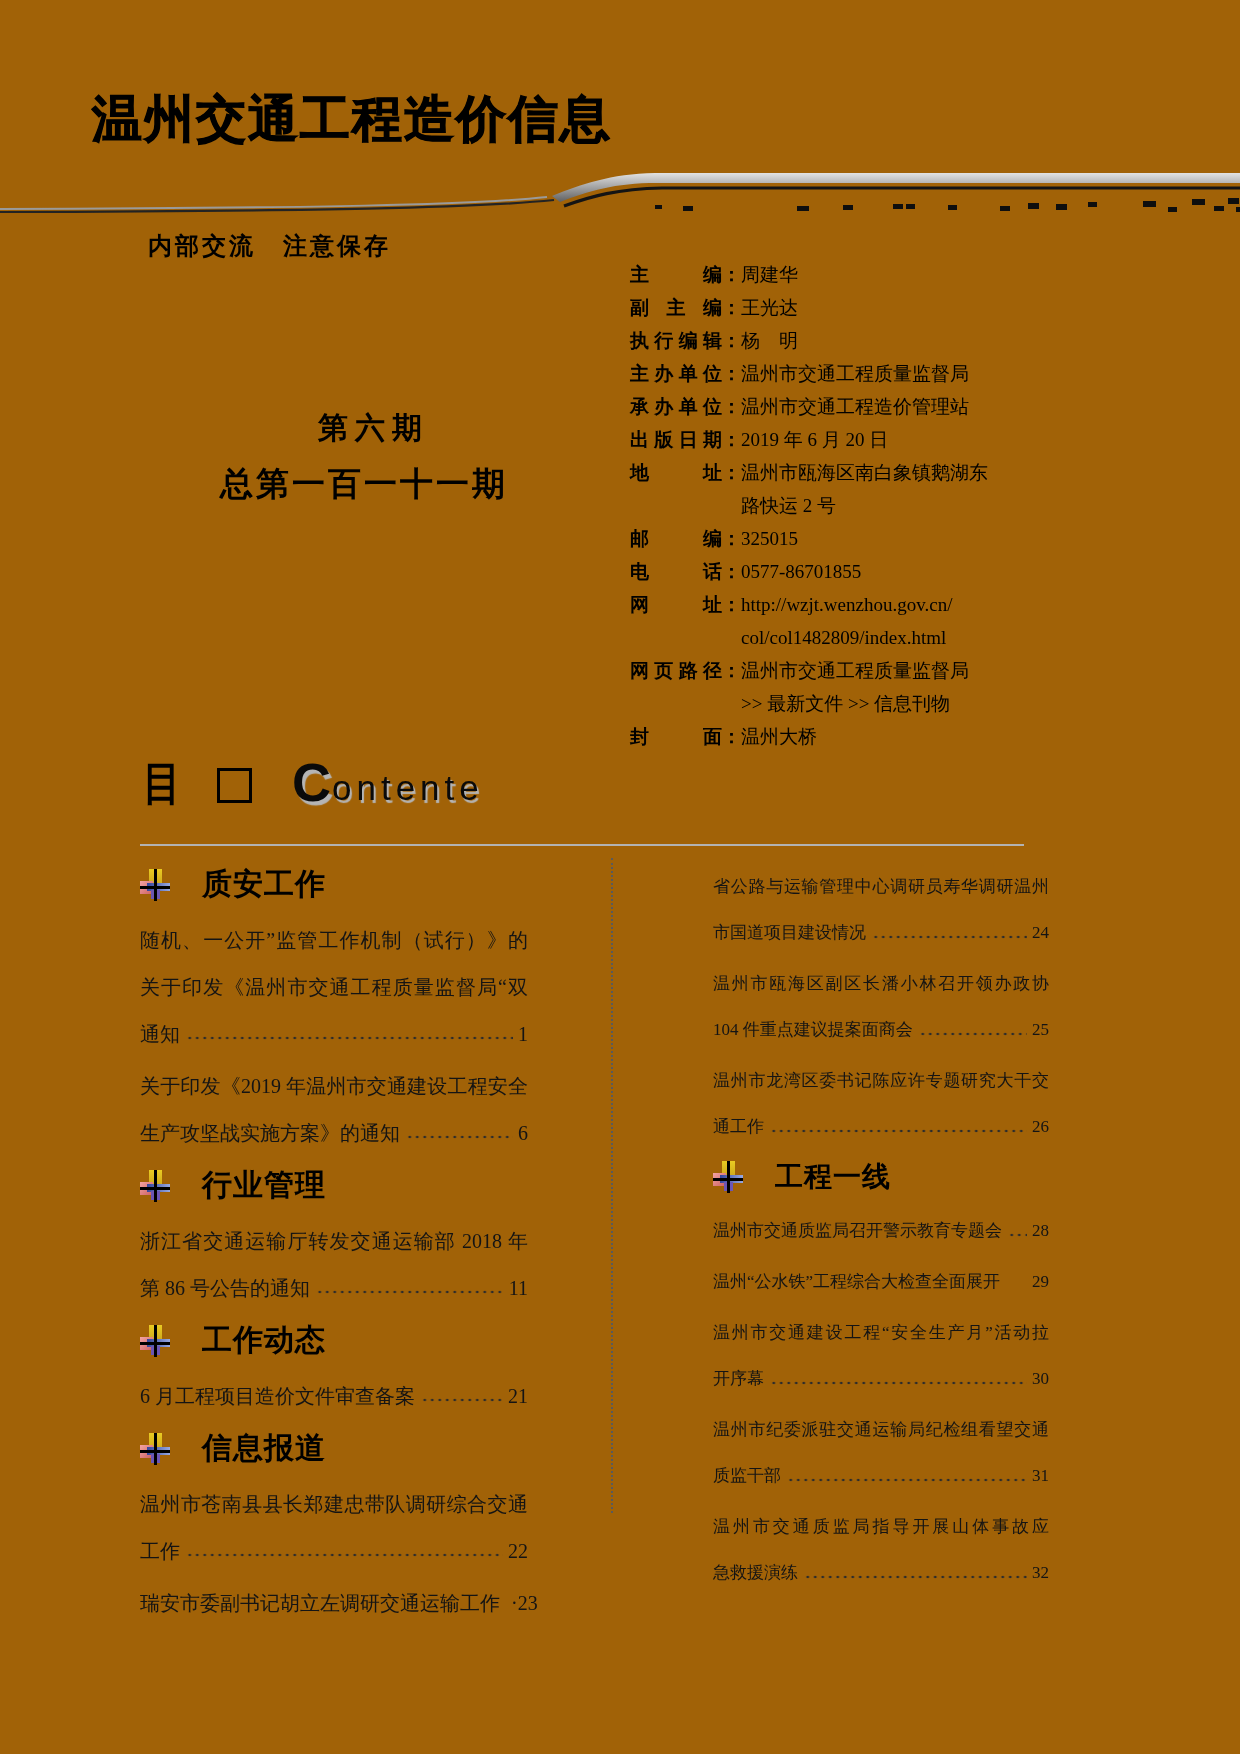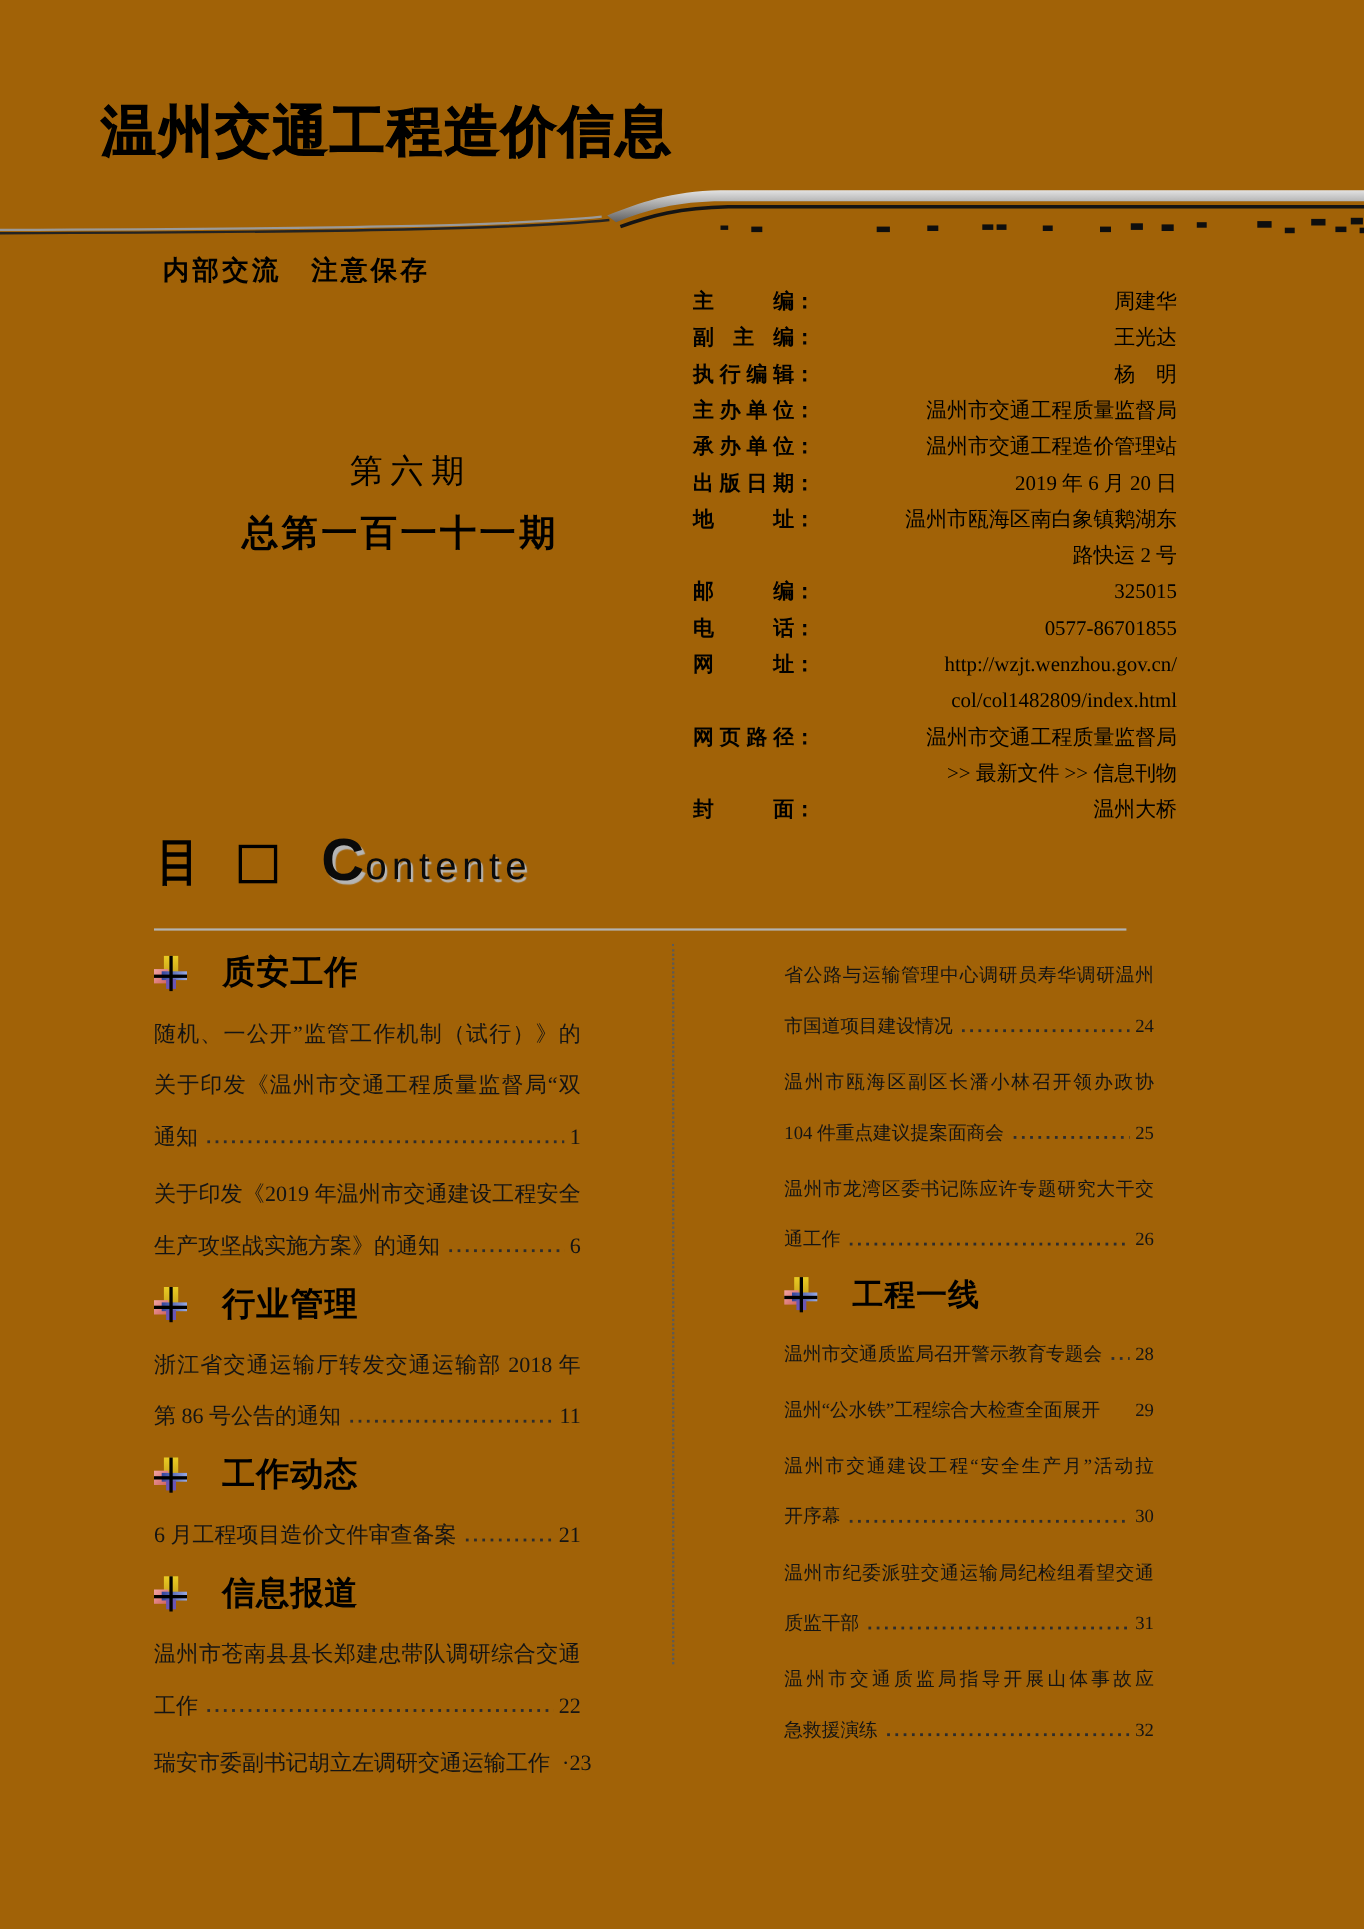--- a/index.html
+++ b/index.html
@@ -7,31 +7,31 @@
         font-family:"Liberation Sans",sans-serif;color:#111;padding-left:16px;}
 
   
   .main-title{position:absolute;left:92px;top:86px;font-family:"DejaVu Serif",serif;
               font-weight:900;font-size:50px;letter-spacing:2px;color:#000;
               -webkit-text-stroke:1px #000;white-space:nowrap;}
   .swoosh{position:absolute;left:0;top:146px;width:1240px;height:80px;display:block;}
   .notice{position:absolute;left:148px;top:230px;font-family:"Liberation Serif",serif;
           font-weight:700;font-size:24px;letter-spacing:3px;color:#000;white-space:nowrap;}
   .issue-no{position:absolute;left:318px;top:408px;font-family:"Liberation Serif",serif;
-            font-weight:400;font-size:30px;letter-spacing:7px;color:#000;}
+            font-weight:700;font-size:30px;letter-spacing:7px;color:#000;}
   .issue-total{position:absolute;left:220px;top:462px;font-family:"Liberation Serif",serif;
                font-weight:700;font-size:33px;letter-spacing:3px;color:#000;}
 
   
   .masthead{position:absolute;left:585px;top:258px;width:440px;font-size:19px;line-height:33px;margin-left:45px;}
   .mast-row{display:flex;align-items:flex-start;}
   .mast-label{flex:0 0 92px;font-weight:700;text-align:justify;text-align-last:justify;color:#000;}
   .mast-colon{font-weight:700;flex:0 0 auto;color:#000;}
   .mast-value{flex:1;font-family:"Liberation Serif","Liberation Sans",sans-serif;color:#000;}
-  .mast-line{white-space:nowrap;text-align:right;}
+  .mast-line{white-space:nowrap;}
 
   
   .contents-heading{position:absolute;left:143px;top:760px;display:flex;align-items:flex-end;}
   .ch-mu{font-weight:700;font-size:46px;line-height:1;transform:scaleX(.82);transform-origin:left bottom;
          color:#000;}
   .ch-box{width:29px;height:29px;border:3.5px solid #000;margin:0 0 3px 28px;}
   .ch-c{font-weight:700;font-size:54px;line-height:.85;margin-left:40px;color:#0a0a0a;
         text-shadow:3px 4px 1px #b5b5b5;}
   .ch-rest{font-weight:400;font-size:35px;line-height:1;letter-spacing:5px;margin:0 0 1px 1px;
            color:#0a0a0a;text-shadow:2px 3px 1px #b5b5b5;}

